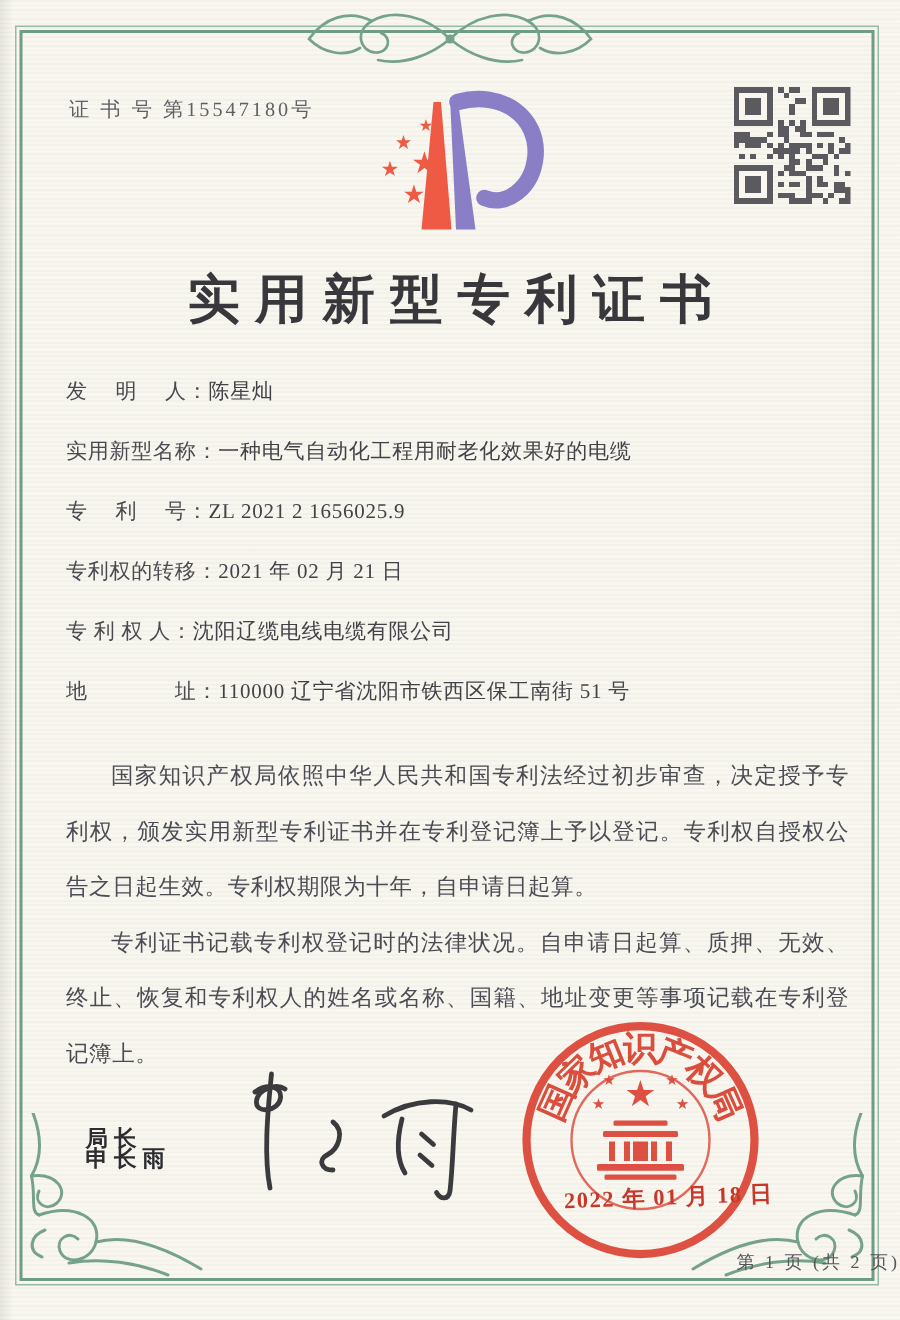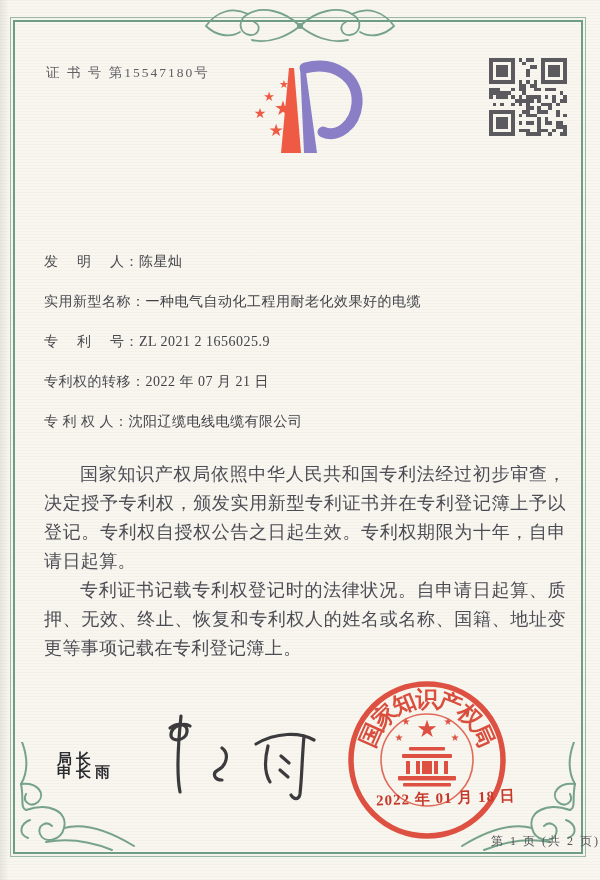--- a/index.html
+++ b/index.html
@@ -35,21 +35,21 @@
     position:absolute;left:0;top:176px;width:100%;
     text-align:center;font-size:35px;font-weight:700;
     letter-spacing:10px;text-indent:10px;color:#37373c;
   }
   .content{position:absolute;left:44px;top:252px;right:34px;color:#4a4a50;}
   .field-row{height:40px;line-height:20px;font-size:14px;letter-spacing:.5px;}
   .field-label{color:#4a4a50;}
   .field-value{color:#424248;}
   .grant-row{position:relative;height:40px;line-height:20px;font-size:14px;letter-spacing:.5px;}
   .grant-right{position:absolute;left:256px;top:0;}
-  .paras{margin-top:8px;font-size:18px;line-height:29px;text-align:justify;color:#4c4c54;letter-spacing:.4px;}
+  .paras{margin-top:8px;font-size:15px;line-height:37px;text-align:justify;color:#4c4c54;letter-spacing:.4px;}
   .paras p{margin:0;text-indent:2em;}
   .director-title{position:absolute;left:57px;top:750px;font-family:"Liberation Sans","DejaVu Sans",sans-serif;font-weight:700;font-size:15px;letter-spacing:4px;color:#2d2d31;}
   .director-name{position:absolute;left:57px;top:763px;font-family:"Liberation Sans","DejaVu Sans",sans-serif;font-weight:700;font-size:15px;letter-spacing:4px;color:#2d2d31;}
   .signature{position:absolute;left:118px;top:710px;width:215px;height:100px;}
   .seal{position:absolute;left:342px;top:675px;width:170px;height:170px;opacity:.92;}
   .seal-char{font-size:23px;font-weight:700;fill:#d8402f;text-anchor:middle;dominant-baseline:central;font-family:"Liberation Serif",serif;}
   .seal-emblem-star{font-family:"DejaVu Sans",sans-serif;fill:#dc4333;text-anchor:middle;dominant-baseline:central;}
   .seal-date{
     position:absolute;left:376px;top:789px;
     font-size:15px;color:#c6392a;letter-spacing:1px;font-weight:600;
@@ -210,36 +210,40 @@
       <rect x="20" y="19" width="1" height="1" fill="#5a5a5f"></rect>
       <rect x="10" y="20" width="1" height="1" fill="#5a5a5f"></rect>
       <rect x="11" y="20" width="1" height="1" fill="#5a5a5f"></rect>
       <rect x="12" y="20" width="1" height="1" fill="#5a5a5f"></rect>
       <rect x="13" y="20" width="1" height="1" fill="#5a5a5f"></rect>
       <rect x="16" y="20" width="1" height="1" fill="#5a5a5f"></rect>
       <rect x="19" y="20" width="1" height="1" fill="#5a5a5f"></rect>
       <rect x="20" y="20" width="1" height="1" fill="#5a5a5f"></rect>
     </svg>
 
+  <div class="title">实用新型专利证书</div>
 
   <div class="content">
     <div class="field-row">
       <span class="field-label">发　 明　 人：</span><span class="field-value">陈星灿</span>
     </div>
     <div class="field-row">
       <span class="field-label">实用新型名称：</span><span class="field-value">一种电气自动化工程用耐老化效果好的电缆</span>
     </div>
     <div class="field-row">
       <span class="field-label">专　 利　 号：</span><span class="field-value">ZL 2021 2 1656025.9</span>
     </div>
     <div class="field-row">
-      <span class="field-label">专利权的转移：</span><span class="field-value">2022 年 07 月 21 日</span>
+      <span class="field-label">专利权的转移：</span><span class="field-value">2021 年 02 月 21 日</span>
     </div>
     <div class="field-row">
       <span class="field-label">专 利 权 人：</span><span class="field-value">沈阳辽缆电线电缆有限公司</span>
+    </div>
+    <div class="field-row">
+      <span class="field-label">地　　　　址：</span><span class="field-value">110000 辽宁省沈阳市铁西区保工南街 51 号</span>
     </div>
     <div class="paras">
       <p>国家知识产权局依照中华人民共和国专利法经过初步审查，决定授予专利权，颁发实用新型专利证书并在专利登记簿上予以登记。专利权自授权公告之日起生效。专利权期限为十年，自申请日起算。</p>
       <p>专利证书记载专利权登记时的法律状况。自申请日起算、质押、无效、终止、恢复和专利权人的姓名或名称、国籍、地址变更等事项记载在专利登记簿上。</p>
     </div>
   </div>
 
   <div class="director-title">局长</div>
   <div class="director-name">申长雨</div>
 

